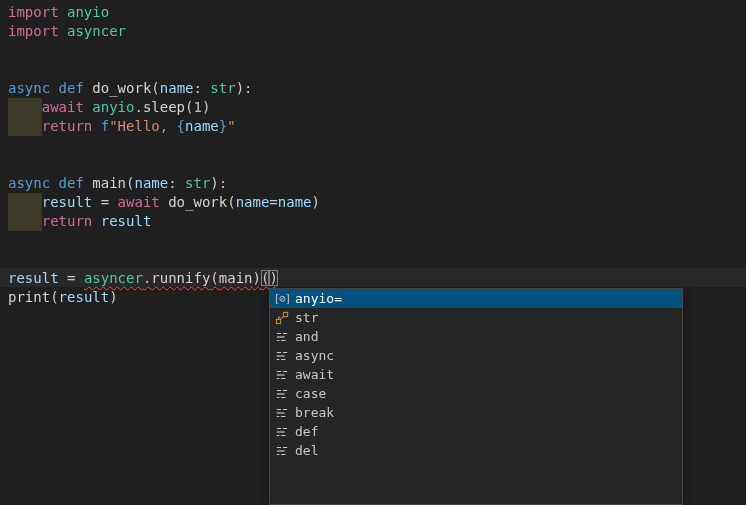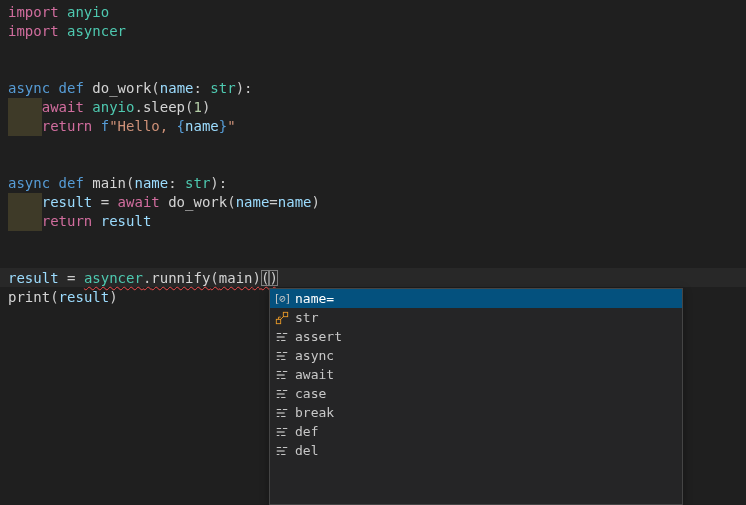--- a/index.html
+++ b/index.html
@@ -60,42 +60,42 @@
   <div id="indent-layer">
       <div class="indent-block" style="left: 8px; top: 98px; height: 38px;"></div>
       <div class="indent-block" style="left: 8px; top: 193px; height: 38px;"></div>
     </div>
   <div class="code" id="code-area"><div class="line"><span style="color: rgb(209, 109, 158);">import</span><span style="color: rgb(204, 204, 204);"> </span><span style="color: rgb(78, 201, 176);">anyio</span></div><div class="line"><span style="color: rgb(209, 109, 158);">import</span><span style="color: rgb(204, 204, 204);"> </span><span style="color: rgb(78, 201, 176);">asyncer</span></div><div class="line"></div><div class="line"></div><div class="line"><span style="color: rgb(86, 156, 214);">async</span><span style="color: rgb(204, 204, 204);"> </span><span style="color: rgb(86, 156, 214);">def</span><span style="color: rgb(204, 204, 204);"> </span><span style="color: rgb(212, 212, 212);">do_work</span><span style="color: rgb(204, 204, 204);">(</span><span style="color: rgb(156, 220, 254);">name</span><span style="color: rgb(204, 204, 204);">: </span><span style="color: rgb(78, 201, 176);">str</span><span style="color: rgb(204, 204, 204);">):</span></div><div class="line"><span style="color: rgb(204, 204, 204);">    </span><span style="color: rgb(209, 109, 158);">await</span><span style="color: rgb(204, 204, 204);"> </span><span style="color: rgb(78, 201, 176);">anyio</span><span style="color: rgb(204, 204, 204);">.</span><span style="color: rgb(212, 212, 212);">sleep</span><span style="color: rgb(204, 204, 204);">(</span><span style="color: rgb(181, 206, 168);">1</span><span style="color: rgb(204, 204, 204);">)</span></div><div class="line"><span style="color: rgb(204, 204, 204);">    </span><span style="color: rgb(209, 109, 158);">return</span><span style="color: rgb(204, 204, 204);"> </span><span style="color: rgb(86, 156, 214);">f</span><span style="color: rgb(206, 145, 120);">"Hello, </span><span style="color: rgb(86, 156, 214);">{</span><span style="color: rgb(156, 220, 254);">name</span><span style="color: rgb(86, 156, 214);">}</span><span style="color: rgb(206, 145, 120);">"</span></div><div class="line"></div><div class="line"></div><div class="line"><span style="color: rgb(86, 156, 214);">async</span><span style="color: rgb(204, 204, 204);"> </span><span style="color: rgb(86, 156, 214);">def</span><span style="color: rgb(204, 204, 204);"> </span><span style="color: rgb(212, 212, 212);">main</span><span style="color: rgb(204, 204, 204);">(</span><span style="color: rgb(156, 220, 254);">name</span><span style="color: rgb(204, 204, 204);">: </span><span style="color: rgb(78, 201, 176);">str</span><span style="color: rgb(204, 204, 204);">):</span></div><div class="line"><span style="color: rgb(204, 204, 204);">    </span><span style="color: rgb(156, 220, 254);">result</span><span style="color: rgb(204, 204, 204);"> = </span><span style="color: rgb(209, 109, 158);">await</span><span style="color: rgb(204, 204, 204);"> </span><span style="color: rgb(212, 212, 212);">do_work</span><span style="color: rgb(204, 204, 204);">(</span><span style="color: rgb(156, 220, 254);">name</span><span style="color: rgb(204, 204, 204);">=</span><span style="color: rgb(156, 220, 254);">name</span><span style="color: rgb(204, 204, 204);">)</span></div><div class="line"><span style="color: rgb(204, 204, 204);">    </span><span style="color: rgb(209, 109, 158);">return</span><span style="color: rgb(204, 204, 204);"> </span><span style="color: rgb(156, 220, 254);">result</span></div><div class="line"></div><div class="line"></div><div class="line"><span style="color: rgb(156, 220, 254);">result</span><span style="color: rgb(204, 204, 204);"> = </span><span class="sq" style="color: rgb(78, 201, 176);">asyncer</span><span class="sq" style="color: rgb(204, 204, 204);">.</span><span class="sq" style="color: rgb(212, 212, 212);">runnify</span><span class="sq" style="color: rgb(204, 204, 204);">(</span><span class="sq" style="color: rgb(212, 212, 212);">main</span><span class="sq" style="color: rgb(204, 204, 204);">)</span><span class="sq bx" style="color: rgb(204, 204, 204);">(</span><span class="sq bx" style="color: rgb(204, 204, 204);">)</span></div><div class="line"><span style="color: rgb(212, 212, 212);">print</span><span style="color: rgb(204, 204, 204);">(</span><span style="color: rgb(156, 220, 254);">result</span><span style="color: rgb(204, 204, 204);">)</span></div></div>
   <div class="suggest" id="suggest">
       <div class="row sel">
         <span class="kicon">
           <span class="kwarg-glyph">[⊘]</span>
         </span>
-        <span>name=</span>
+        <span>anyio=</span>
       </div>
       <div class="row">
         <span class="kicon">
           <svg width="14" height="14" viewBox="0 0 16 16" fill="none">
             <rect x="9.5" y="1.5" width="5" height="5" stroke="#ee9d28"></rect>
             <rect x="1.5" y="9.5" width="5" height="5" stroke="#ee9d28"></rect>
             <path d="M6.5 9.5 L9.5 6.5" stroke="#ee9d28"></path>
             <path d="M4 9.5 V7 H6.5" stroke="#ee9d28"></path>
           </svg>
         </span>
         <span>str</span>
       </div>
       <div class="row">
         <span class="kicon">
           <svg width="14" height="14" viewBox="0 0 16 16" fill="none">
             <path d="M2 4 H7 M9 4 H14" stroke="#c5c5c5" stroke-width="1.4"></path>
             <path d="M2 8 H11" stroke="#c5c5c5" stroke-width="1.4"></path>
             <path d="M2 12 H5 M7 12 H12" stroke="#c5c5c5" stroke-width="1.4"></path>
           </svg>
         </span>
-        <span>assert</span>
+        <span>and</span>
       </div>
       <div class="row">
         <span class="kicon">
           <svg width="14" height="14" viewBox="0 0 16 16" fill="none">
             <path d="M2 4 H7 M9 4 H14" stroke="#c5c5c5" stroke-width="1.4"></path>
             <path d="M2 8 H11" stroke="#c5c5c5" stroke-width="1.4"></path>
             <path d="M2 12 H5 M7 12 H12" stroke="#c5c5c5" stroke-width="1.4"></path>
           </svg>
         </span>
         <span>async</span>

